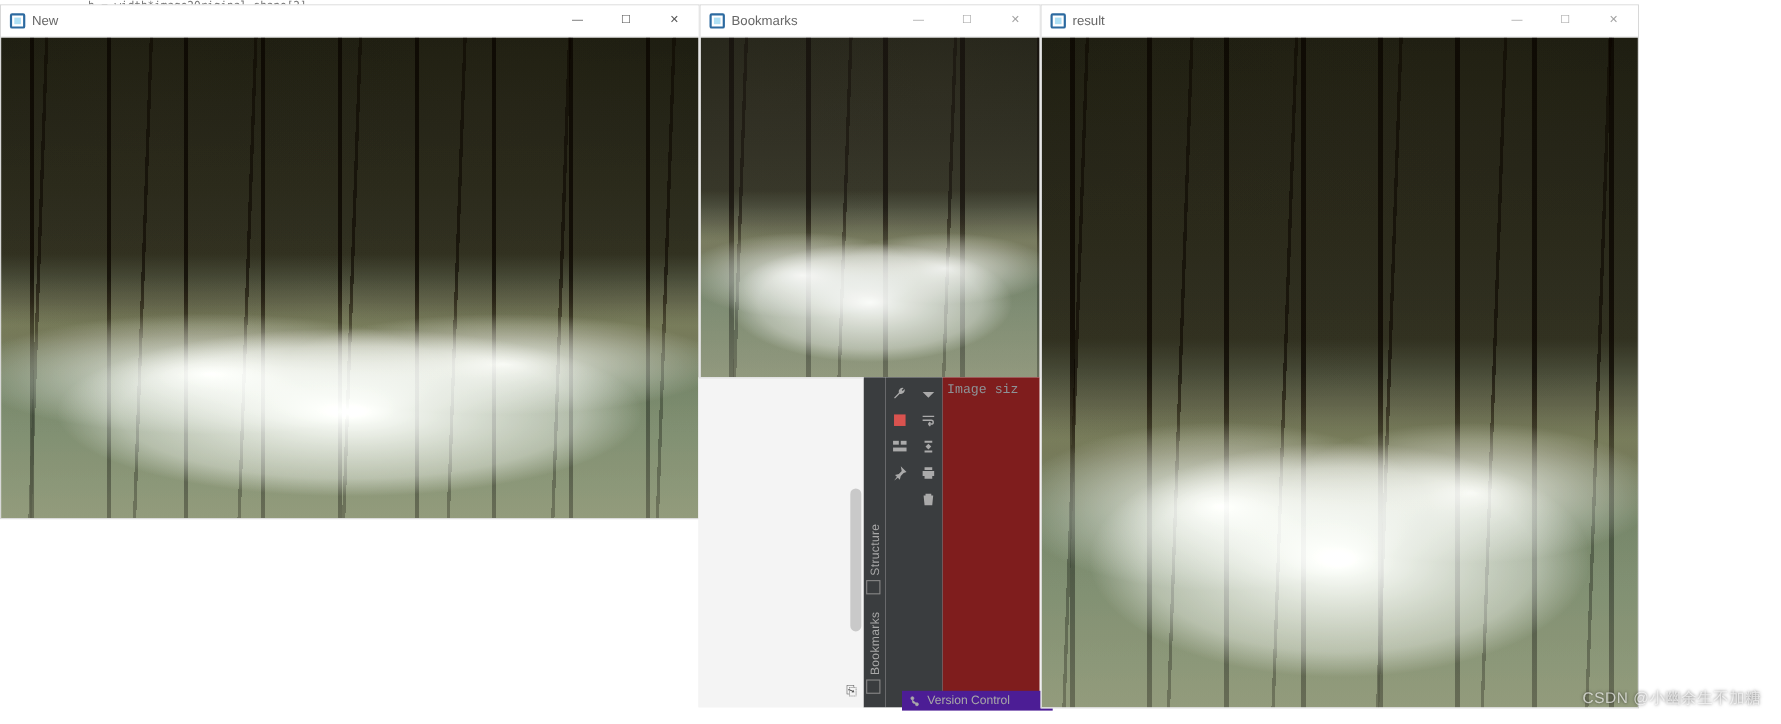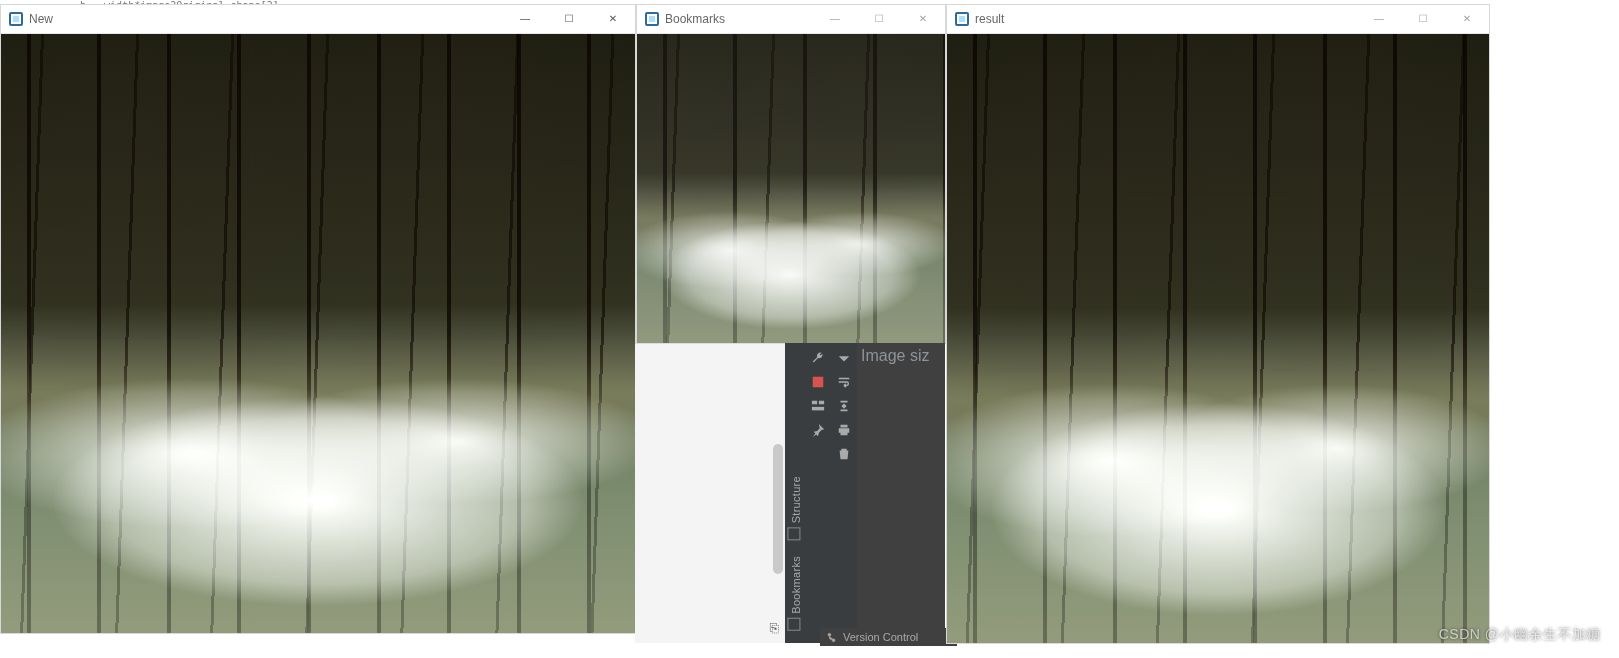--- a/index.html
+++ b/index.html
@@ -40,33 +40,33 @@
   .ide{position:absolute;left:635px;top:343px;width:310px;height:300px;background:#f2f2f2;display:flex;}
   .ide-left{flex:1;background:#f4f4f4;border-top:1px solid #ddd;position:relative;}
   .ide-scroll{position:absolute;right:2px;top:100px;width:10px;height:130px;background:#c9c9c9;border-radius:5px;}
   .ide-out{position:absolute;bottom:8px;right:6px;font-size:12px;color:#555;}
   .ide-sidetabs{width:20px;background:#3a3d3f;color:#a8a8a8;display:flex;flex-direction:column;align-items:center;justify-content:flex-end;gap:4px;padding:6px 0;}
   .vtab{writing-mode:vertical-rl;transform:rotate(180deg);font-size:11px;letter-spacing:.3px;padding:6px 1px;}
   .vtab .vicon{display:inline-block;width:11px;height:11px;border:1px solid #888;margin-bottom:4px;vertical-align:middle;}
   .ide-tools{width:52px;background:#3a3d3f;display:flex;}
   .toolcol{width:26px;display:flex;flex-direction:column;align-items:center;gap:10px;padding-top:8px;}
   .ticon{width:14px;height:14px;display:block;}
-  .ide-right{flex:0 0 80px;background:#404040;color:#8d9397;font-family:Liberation Sans, sans-serif;font-size:16px;padding:4px;position:relative;}
-  .ide-bottom{position:absolute;left:820px;top:628px;width:125px;height:18px;background:#404040;color:#a8a8a8;font-size:11px;display:flex;align-items:center;gap:6px;padding:0 6px;}
+  .ide-right{flex:0 0 80px;background:#7f1d1d;color:#8d9397;font-family:Liberation Mono, monospace;font-size:12px;padding:4px;position:relative;}
+  .ide-bottom{position:absolute;left:820px;top:628px;width:125px;height:18px;background:#4c1d95;color:#a8a8a8;font-size:11px;display:flex;align-items:center;gap:6px;padding:0 6px;}
   .ide-bottom .bicon{width:11px;height:11px;display:inline-block;}
 
   .watermark{position:absolute;right:18px;bottom:14px;color:rgba(255,255,255,.65);font-size:14px;letter-spacing:.5px;pointer-events:none;text-shadow:0 0 3px rgba(0,0,0,.6);}
   .topcode{position:absolute;left:80px;top:0;font-size:10px;color:#777;font-family:Consolas,monospace;}
 </style>
 </head>
 <body>
 
 <div class="topcode">h = width*image2Original.shape[2]</div>
 
-<div class="window" style="left:0;top:4px;width:636px;height:630px;">
+<div class="window" style="left:0;top:4px;width:636px;height:468px;">
   <div class="titlebar">
     <div class="titlebar-left">
       <span class="app-icon"></span>
       <span>New</span>
     </div>
     <div class="titlebar-right">
       <div class="tb-btn">
           <span class="tb-glyph">—</span>
         </div>
       <div class="tb-btn">

